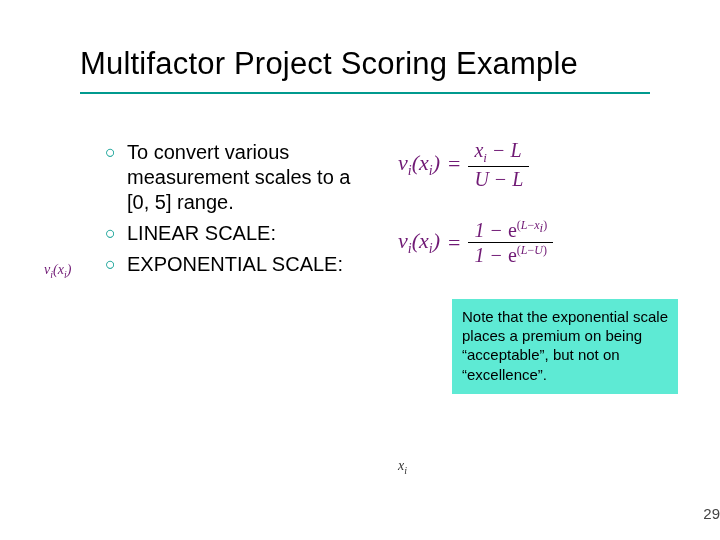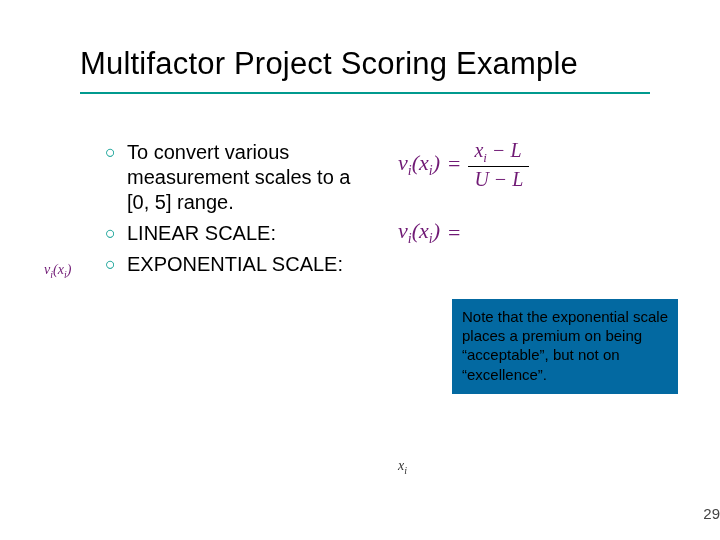--- a/index.html
+++ b/index.html
@@ -114,21 +114,21 @@
   .frac .exp {
     font-style: normal;
   }
   .frac sup { font-size: 12px; font-style: normal; }
   .frac sup .ivar { font-style: italic; }
   .notebox {
     position: absolute;
     left: 452px;
     top: 299px;
     width: 206px;
-    background: #0369a1;
+    background: #5eead4;
     padding: 8px 10px 10px 10px;
     font-size: 15px;
     font-family: Verdana, Arial, sans-serif;
     line-height: 1.28;
   }
   .pagenum {
     position: absolute;
     right: 32px;
     bottom: 18px;
     font-size: 15px;
@@ -167,19 +167,23 @@
     <span class="eqsign">=</span>
     <span class="frac">
       <span class="num">x<sub>i</sub> − L</span>
       <span class="den">U − L</span>
     </span>
   </div>
 
   <div class="eq eq2">
     <span class="lhs">v<sub>i</sub>(x<sub>i</sub>)</span>
     <span class="eqsign">=</span>
+    <span class="frac">
+      <span class="num">1 − <span class="exp">e</span><sup>(<span class="ivar">L</span>−<span class="ivar">x<sub>i</sub></span>)</sup></span>
+      <span class="den">1 − <span class="exp">e</span><sup>(<span class="ivar">L</span>−<span class="ivar">U</span>)</sup></span>
+    </span>
   </div>
 
   <div class="notebox">Note that the exponential scale places a premium on being “acceptable”, but not on “excellence”.</div>
 
   <div class="pagenum">29</div>
 
 </div>
 
 </body></html>

